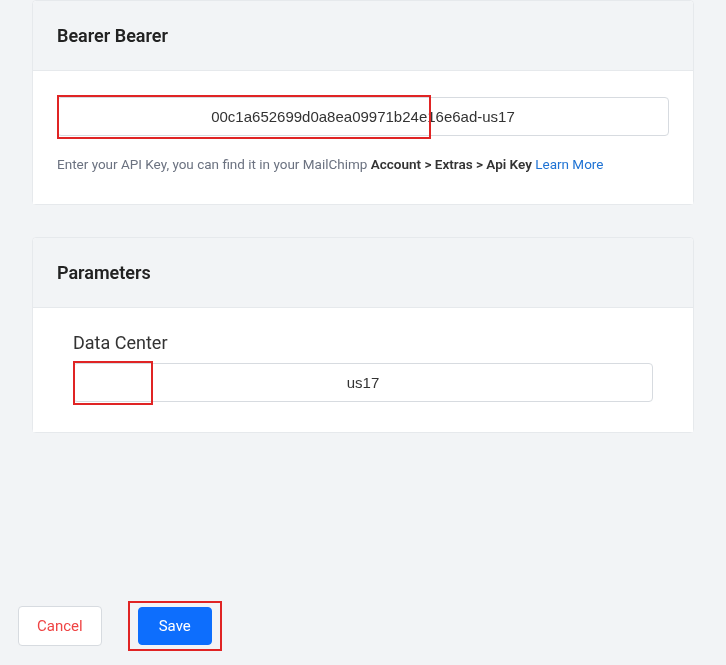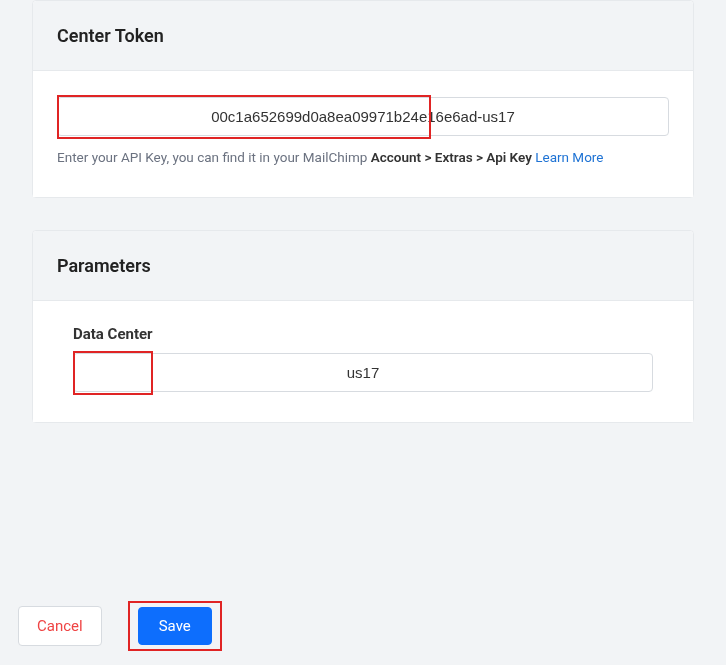--- a/index.html
+++ b/index.html
@@ -30,42 +30,41 @@
     }
     .panel-body {
       padding: 26px 24px 30px 24px;
       background: #fff;
     }
     .panel-body-inner {
       padding: 24px 40px 30px 40px;
       background: #fff;
     }
     .field-label {
-      font-size: 15px;
+      font-size: 18px;
       color: #333;
       display: block;
       margin-bottom: 10px;
-      font-weight: bold;
     }
     .text-input {
       width: 100%;
       padding: 10px 14px;
       font-size: 15px;
       color: #333;
       border: 1px solid #d7dbe0;
       border-radius: 4px;
       background: #fff;
       outline: none;
       font-family: Liberation Sans, sans-serif;
       text-align: center;
     }
     .help-text {
       font-size: 13.5px;
       color: #6b7280;
-      margin-top: 11px;
+      margin-top: 18px;
       line-height: 1.5;
     }
     .help-text .link {
       color: #1f73d4;
       cursor: pointer;
     }
     .token-input-wrap {
       position: relative;
       width: 100%;
     }
@@ -105,21 +104,21 @@
       padding: 4px 8px;
       display: inline-flex;
     }
     strong, b { font-weight: 600; color: #333; }
   </style>
 </head>
 <body>
 
 <div class="panel" style="margin-top:0;">
   <div class="panel-header">
-    <h2>Center Token</h2>
+    <h2>Bearer Bearer</h2>
   </div>
   <div class="panel-body">
     <div class="token-input-wrap">
       <input type="text" class="text-input" value="00c1a652699d0a8ea09971b24e16e6ad-us17" style="">
       <div class="token-highlight" style="left:0;top:-2px;width:374px;height:44px;"></div>
     </div>
     <p class="help-text">
       <span>Enter your API Key, you can find it in your MailChimp </span><b>Account &gt; Extras &gt; Api Key</b>
       <span class="link">Learn More</span>
     </p>

